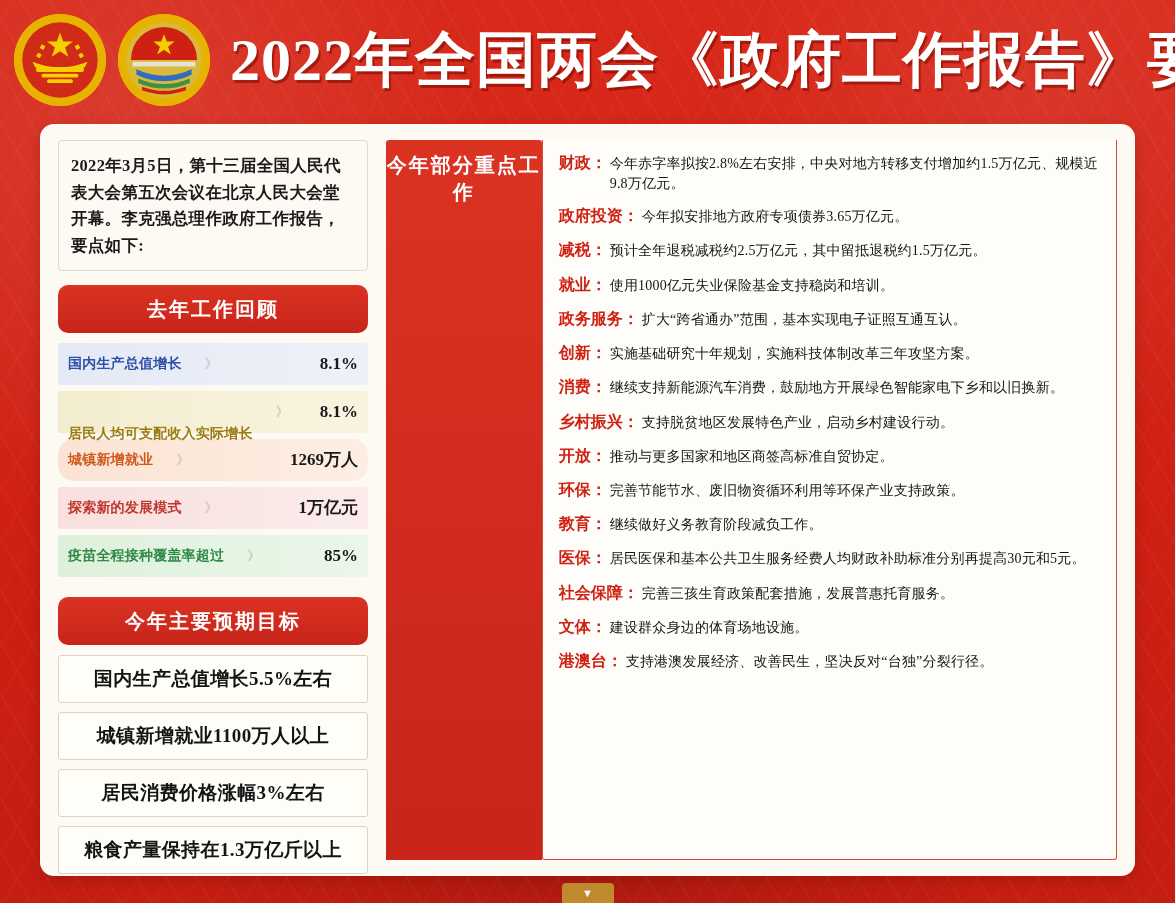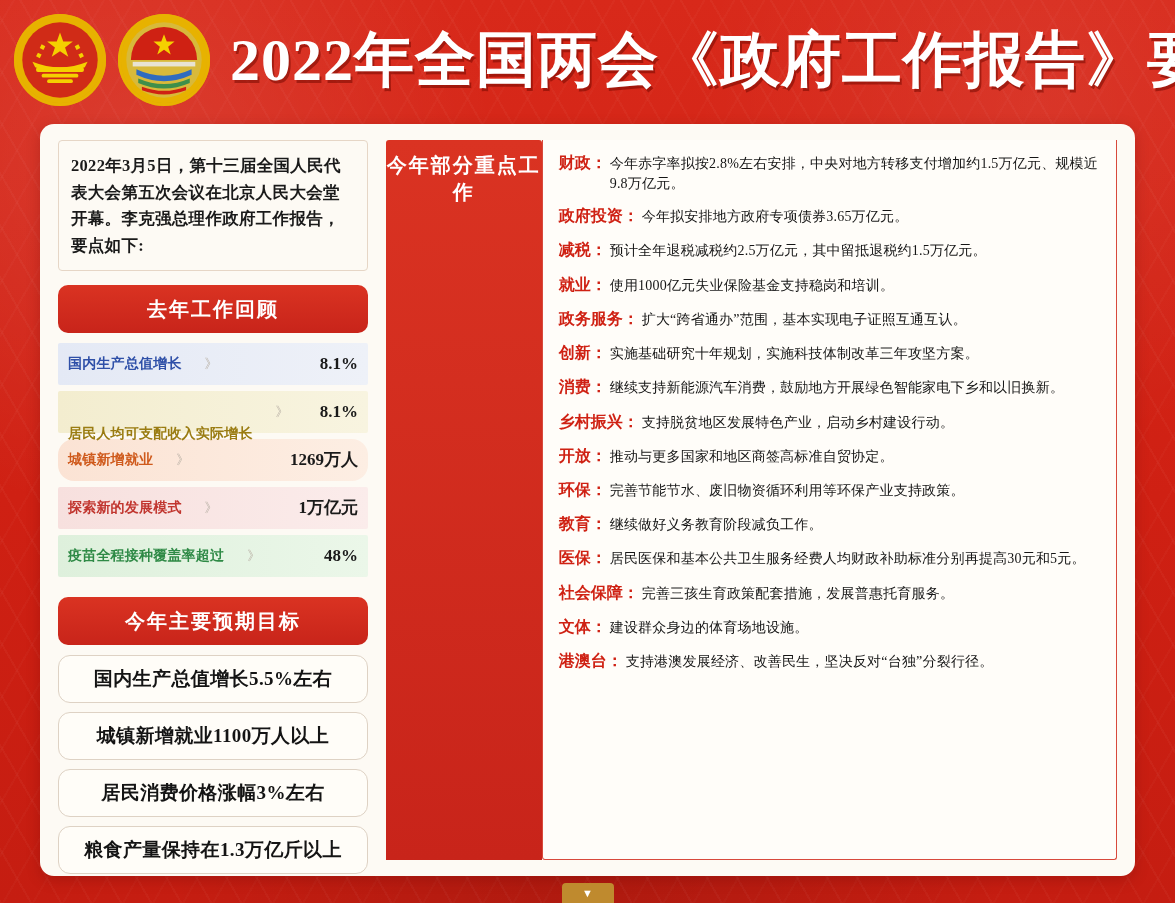--- a/index.html
+++ b/index.html
@@ -162,21 +162,21 @@
   .s3 { background: linear-gradient(90deg, #fbe3d4 0%, #fdeee3 100%); border-radius: 16px; }
   .s3 .stat-label { color: #cf5a1c; }
   .s4 { background: linear-gradient(90deg, #f7e0de 0%, #fbeceb 100%); }
   .s4 .stat-label { color: #c1362f; }
   .s5 { background: linear-gradient(90deg, #def0dc 0%, #ebf7e9 100%); }
   .s5 .stat-label { color: #2f8a46; }
 
   .goal-list { margin-top: 10px; }
   .goal-row {
     border: 1px solid #ded2c4;
-    border-radius: 12px;
+    border-radius: 3px;
     height: 48px;
     display: flex;
     align-items: center;
     justify-content: center;
     margin-bottom: 9px;
     font-family: "Liberation Serif", serif;
     font-weight: bold;
     font-size: 19px;
     color: #141414;
     letter-spacing: 0.4px;
@@ -315,21 +315,21 @@
           <span class="stat-label">探索新的发展模式</span>
           <span class="chev">》</span>
         </div>
         <span class="stat-value">1万亿元</span>
       </div>
       <div class="stat-row s5">
         <div class="stat-label-wrap">
           <span class="stat-label">疫苗全程接种覆盖率超过</span>
           <span class="chev">》</span>
         </div>
-        <span class="stat-value">48%</span>
+        <span class="stat-value">85%</span>
       </div>
     </div>
 
     <div class="section-head">今年主要预期目标</div>
 
     <div class="goal-list">
       <div class="goal-row">国内生产总值增长5.5%左右</div>
       <div class="goal-row">城镇新增就业1100万人以上</div>
       <div class="goal-row">居民消费价格涨幅3%左右</div>
       <div class="goal-row">粮食产量保持在1.3万亿斤以上</div>

